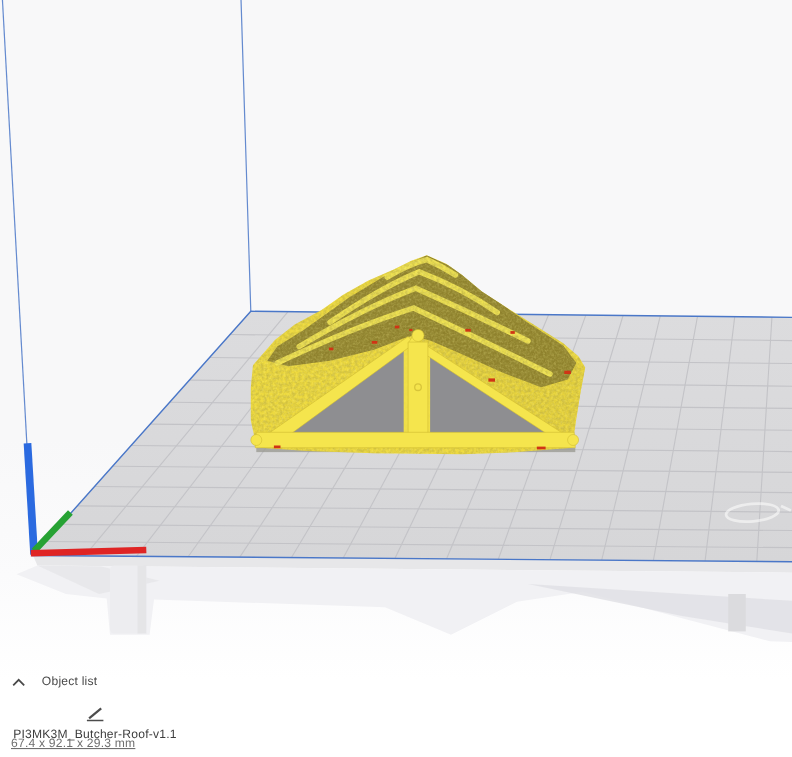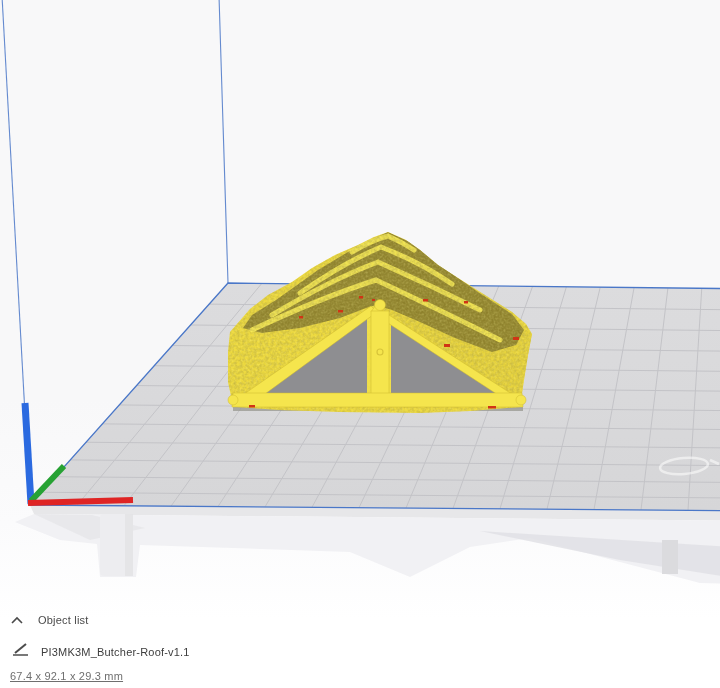--- a/index.html
+++ b/index.html
@@ -8,21 +8,21 @@
     background:linear-gradient(180deg,#f8f8f9 0%,#f8f8f9 58%,#fbfbfc 76%,#ffffff 90%);}
   svg.scene{position:absolute;left:0;top:0;}
   #grid-lines line{stroke:var(--plate-grid,#c3c3c7);stroke-width:1;}
   .edge-line{stroke:var(--plate-outline,#4a77c8);stroke-width:1.3;fill:none;}
   .vol-line{stroke:var(--plate-outline,#4a77c8);stroke-width:1.1;fill:none;opacity:.85;}
   .beam{fill:var(--model-beam,#f5e54d);stroke:#cdb92f;stroke-width:.5;}
   .speck{fill:var(--model-overhang,#d03415);}
   .panel{position:absolute;left:0;top:606px;width:300px;height:82px;}
   .panel-row{position:absolute;display:flex;align-items:center;color:#4a4a4a;}
   .row-header{left:10px;top:8px;gap:14px;}
-  .row-item{left:12px;top:36px;gap:12px;color:#3d3d3d;}
+  .row-item{left:12px;top:36px;gap:0;color:#3d3d3d;flex-direction:column;}
   .row-dims{left:10px;top:64px;color:#6f6f6f;text-decoration:underline;}
   .panel-label{font-size:11px;letter-spacing:.2px;}
   .dims-label{font-size:11px;letter-spacing:.2px;}
   .icon-btn{cursor:pointer;display:flex;align-items:center;}
 </style>
 </head>
 <body>
 
 <div class="stage">
 

